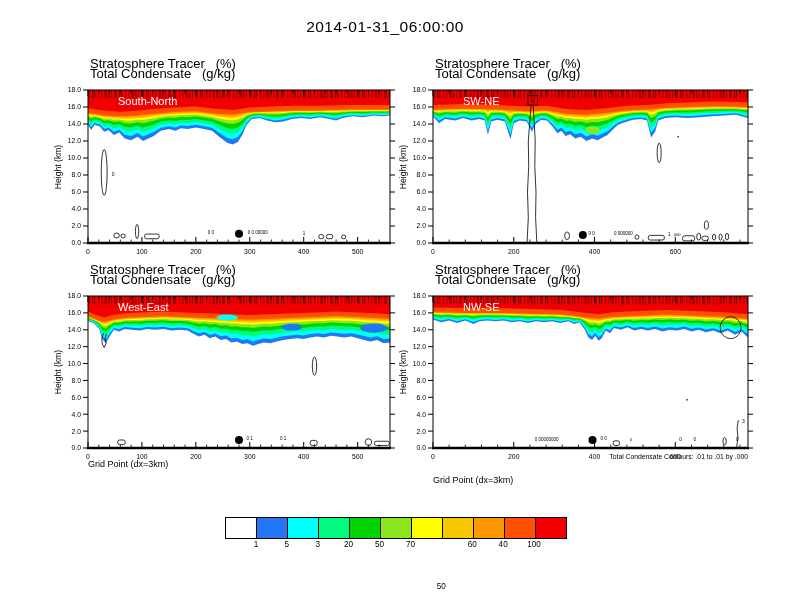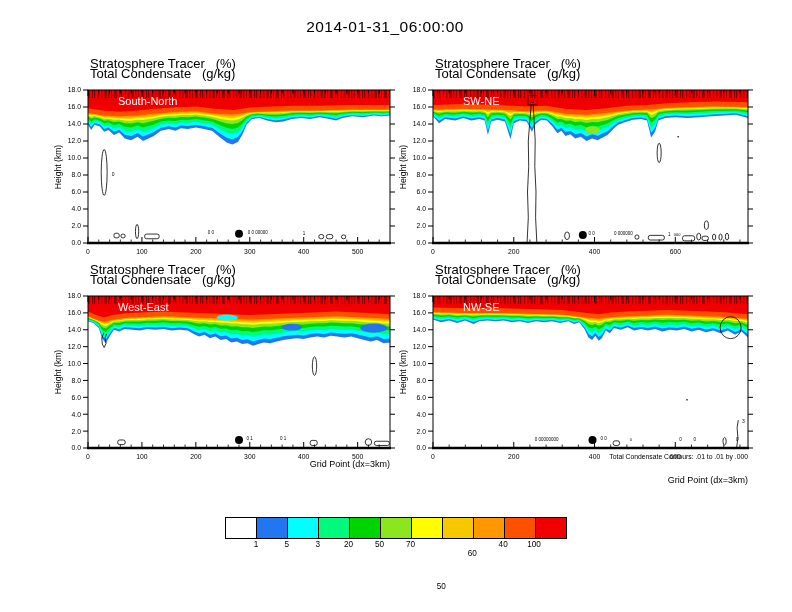--- a/index.html
+++ b/index.html
@@ -3,21 +3,21 @@
 <meta charset="utf-8">
 <style>
   html,body{margin:0;padding:0;background:#ffffff;}
   #figure{position:relative;width:792px;height:612px;background:#fff;
           font-family:"Liberation Sans","DejaVu Sans",sans-serif;color:#000;overflow:hidden;}
   #title{position:absolute;left:0;top:18px;width:770px;text-align:center;
          font-size:15.5px;letter-spacing:0.5px;}
   .hdr{position:absolute;font-size:13px;white-space:pre;}
   .ylab{position:absolute;font-size:8.6px;white-space:nowrap;
         transform:translate(-50%,-50%) rotate(-90deg);}
-  .xlab{position:absolute;font-size:9px;text-align:right;}
+  .xlab{position:absolute;font-size:9px;text-align:left;}
   #contour-note{position:absolute;font-size:6.8px;text-align:right;}
   svg.plot{position:absolute;overflow:visible;}
   #colorbar{position:absolute;left:225px;top:517px;width:340px;height:20px;
             display:flex;border:1px solid #000;}
   #colorbar .cell{flex:1 1 0;height:100%;}
   #colorbar .cell + .cell{border-left:1px solid #000;}
   #cb-labels{position:absolute;left:225px;top:540px;width:340px;height:12px;font-size:8.2px;}
   #cb-labels span{position:absolute;transform:translateX(-50%);}
 </style>
 </head>
@@ -607,17 +607,17 @@
       <div class="cell" style="background: rgb(240, 0, 0);"></div>
     </div>
   <div id="cb-labels">
       <span style="left: 30.9091px;">1</span>
       <span style="left: 61.8182px;">5</span>
       <span style="left: 92.7273px;">3</span>
       <span style="left: 123.636px; text-align: center;">20</span>
       <span style="left: 154.545px;">50</span>
       <span style="left: 185.455px;">70</span>
       <span style="left: 216.364px; margin-top: 42px;">50</span>
-      <span style="left: 247.273px; margin-top: 9px;">60</span>
+      <span style="left: 247.273px;">60</span>
       <span style="left: 278.182px;">40</span>
       <span style="left: 309.091px;">100</span>
     </div>
 </div>
 
 </body></html>

